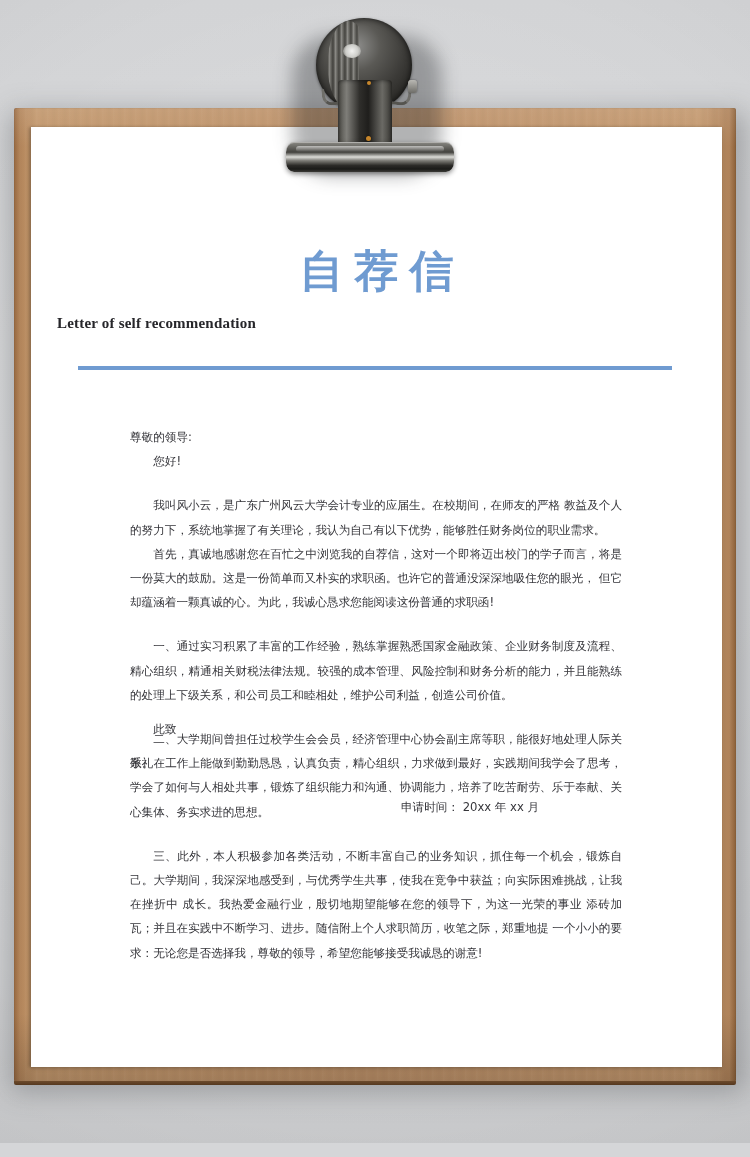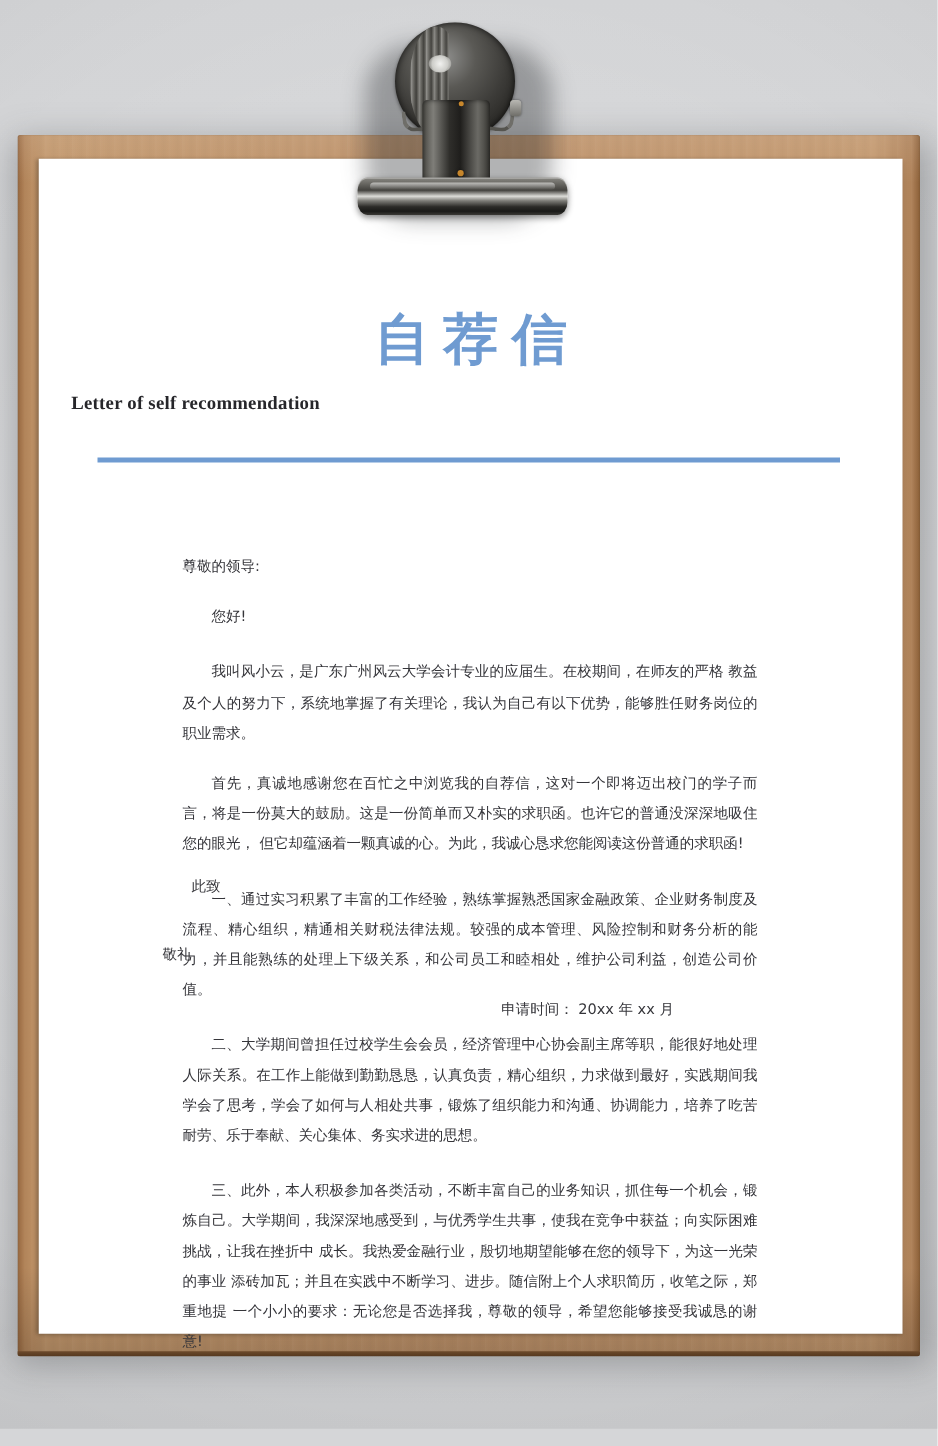--- a/index.html
+++ b/index.html
@@ -279,35 +279,35 @@
     left: 99px;
     width: 492px;
     font-family: "DejaVu Sans", "Liberation Sans", sans-serif;
     font-size: 11.6px;
     line-height: 24.2px;
     color: #35353a;
     text-align: justify;
     text-justify: inter-ideograph;
   }
   .body-block p {
-    margin: 16px;
+    margin: 0;
   }
   p.indent2 { text-indent: 2em; }
   p.gap     { margin-top: 20px; }
 
   .closing {
     position: absolute;
     left: 99px;
     width: 492px;
     font-family: "DejaVu Sans", "Liberation Sans", sans-serif;
     font-size: 11.6px;
     color: #35353a;
     line-height: 24px;
   }
-  .closing-cizhi { top: 570px; text-indent: 2em; }
+  .closing-cizhi { top: 590px; text-indent: 2em; }
   .closing-jingli { top: 624px; }
 
   .sign-block {
     position: absolute;
     left: 370px;
     width: 240px;
     font-family: "DejaVu Sans", "Liberation Sans", sans-serif;
     font-size: 11.6px;
     color: #35353a;
     line-height: 24px;

